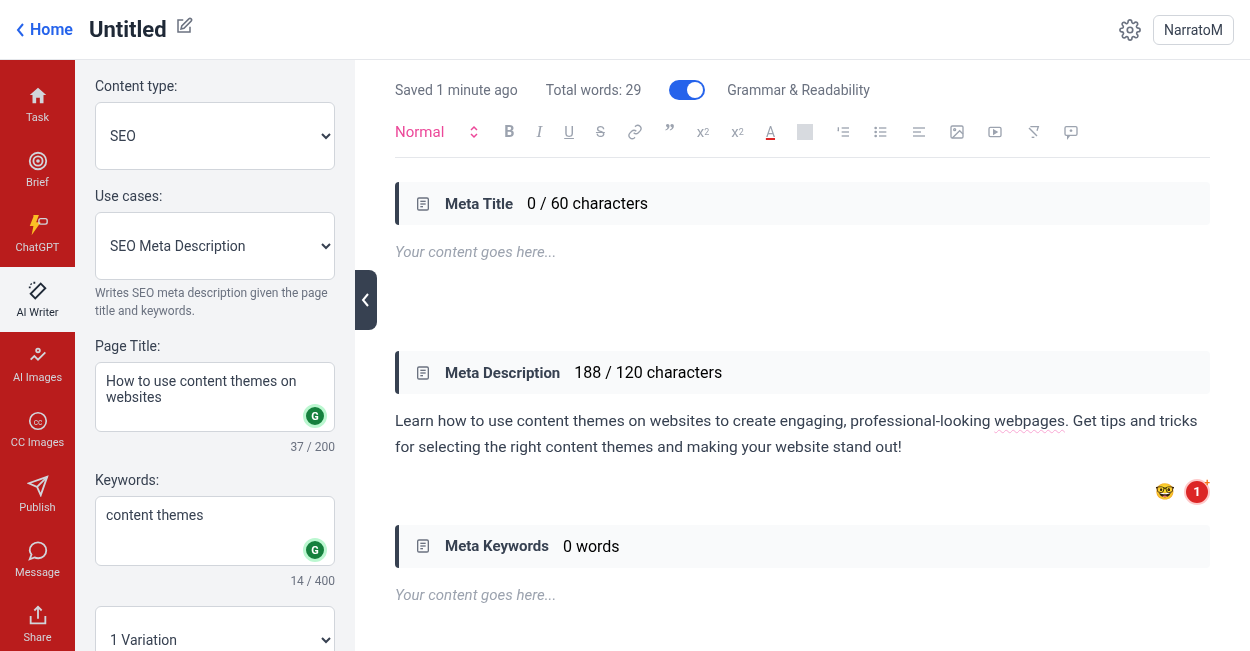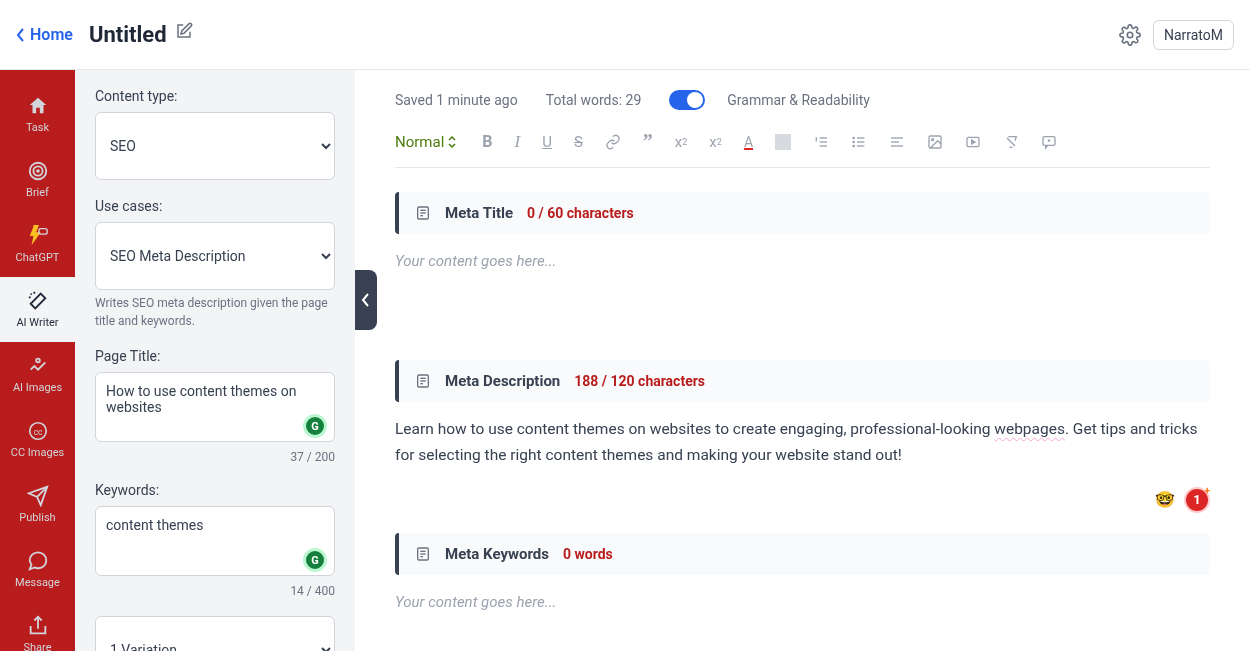--- a/index.html
+++ b/index.html
@@ -1,19 +1,19 @@
 <!DOCTYPE html>
 <html><head>
 <meta charset="utf-8">
 <style>
 * { margin: 0; padding: 0; box-sizing: border-box; font-family: -apple-system, BlinkMacSystemFont, "Segoe UI", Roboto, sans-serif; }
 body { width: 1250px; height: 651px; overflow: hidden; background: #fff; }
 
 
-.header { height: 70px; border-bottom: 1px solid #e5e7eb; display: flex; align-items: center; padding: 0 16px; justify-content: space-between; }
+.header { height: 60px; border-bottom: 1px solid #e5e7eb; display: flex; align-items: center; padding: 0 16px; justify-content: space-between; }
 .header-left { display: flex; align-items: center; gap: 16px; }
 .home-link { color: #2563eb; font-weight: 600; font-size: 16px; display: flex; align-items: center; gap: 4px; }
 .home-link svg { width: 10px; height: 14px; }
 .doc-title { font-size: 22px; font-weight: 700; color: #1f2937; display: flex; align-items: flex-start; gap: 8px; }
 .doc-title svg { width: 18px; height: 18px; color: #6b7280; }
 .header-right { display: flex; align-items: center; gap: 12px; }
 .gear-icon { width: 22px; height: 22px; color: #6b7280; }
 .model-select { border: 1px solid #d1d5db; border-radius: 6px; padding: 6px 10px; font-size: 14px; color: #374151; background: #fff; }
 
 
@@ -42,34 +42,34 @@
 .collapse-handle { width: 22px; height: 60px; background: #374151; border-radius: 0 8px 8px 0; position: absolute; left: 355px; top: 270px; display: flex; align-items: center; justify-content: center; color: #fff; cursor: pointer; z-index: 10; }
 
 
 .editor { flex: 1; padding: 20px 40px; overflow-y: auto; }
 .editor-header { display: flex; align-items: center; gap: 28px; font-size: 14px; color: #6b7280; margin-bottom: 20px; }
 .toggle { width: 36px; height: 20px; background: #2563eb; border-radius: 10px; position: relative; }
 .toggle::after { content: ''; position: absolute; right: 2px; top: 2px; width: 16px; height: 16px; background: #fff; border-radius: 50%; }
 .toggle-wrap { display: flex; align-items: center; gap: 22px; }
 
 .toolbar { display: flex; align-items: center; gap: 22px; border-bottom: 1px solid #e5e7eb; padding-bottom: 14px; margin-bottom: 24px; color: #9ca3af; font-size: 14px; }
-.toolbar .format-select { display: flex; align-items: center; color: #4d7c0f; font-size: 15px;}
+.toolbar .format-select { display: flex; align-items: center; gap: 22px; color: #ec4899; font-size: 15px;}
 .toolbar svg { width: 16px; height: 16px; }
 .toolbar .tb-item { cursor: pointer; display:flex; align-items:center;}
 .toolbar .bold { font-weight: 700; font-size: 16px;}
 .toolbar .italic { font-style: italic; font-family: serif; font-size: 17px;}
 .toolbar .underline { text-decoration: underline; font-size: 15px;}
 .toolbar .strike { text-decoration: line-through; font-size: 15px;}
 .subsup { font-size: 15px; }
 .subsup sub, .subsup sup { font-size: 9px; }
 
 .content-block { border-left: 4px solid #374151; border-radius: 4px; background: #f9fafb; padding: 12px 16px; display: flex; align-items: center; gap: 14px; margin-bottom: 14px; }
 .content-block svg { width: 16px; height: 16px; color: #6b7280; }
 .block-title { font-weight: 700; color: #374151; font-size: 15px; }
-.block-meta { color: #b91c1c; font-size: 14px; font-weight: bold; }
+.block-meta { color: #000000; font-size: 16px; }
 .placeholder { color: #9ca3af; font-style: italic; font-size: 15px; padding: 4px 0 40px 0; }
 .content-text { font-size: 15.5px; color: #374151; line-height: 1.7; padding-bottom: 28px; }
 .wavy { text-decoration: underline wavy #f9a8d4; text-decoration-thickness: 1px; text-underline-offset: 3px; }
 
 .emoji-badges { display:flex; justify-content:flex-end; gap:6px; margin-top:-10px; margin-bottom:20px;}
 .emoji-badge { width:26px; height:26px; border-radius:50%; display:flex; align-items:center; justify-content:center; font-size:16px;}
 .emoji-badge.red { background:#dc2626; color:#fff; font-weight:bold; border:2px solid #fecaca; font-size:13px; position:relative;}
 .emoji-badge.red::after { content:'+'; position:absolute; top:-4px; right:-2px; font-size:10px; color:#f97316;}
 </style>
 </head>

